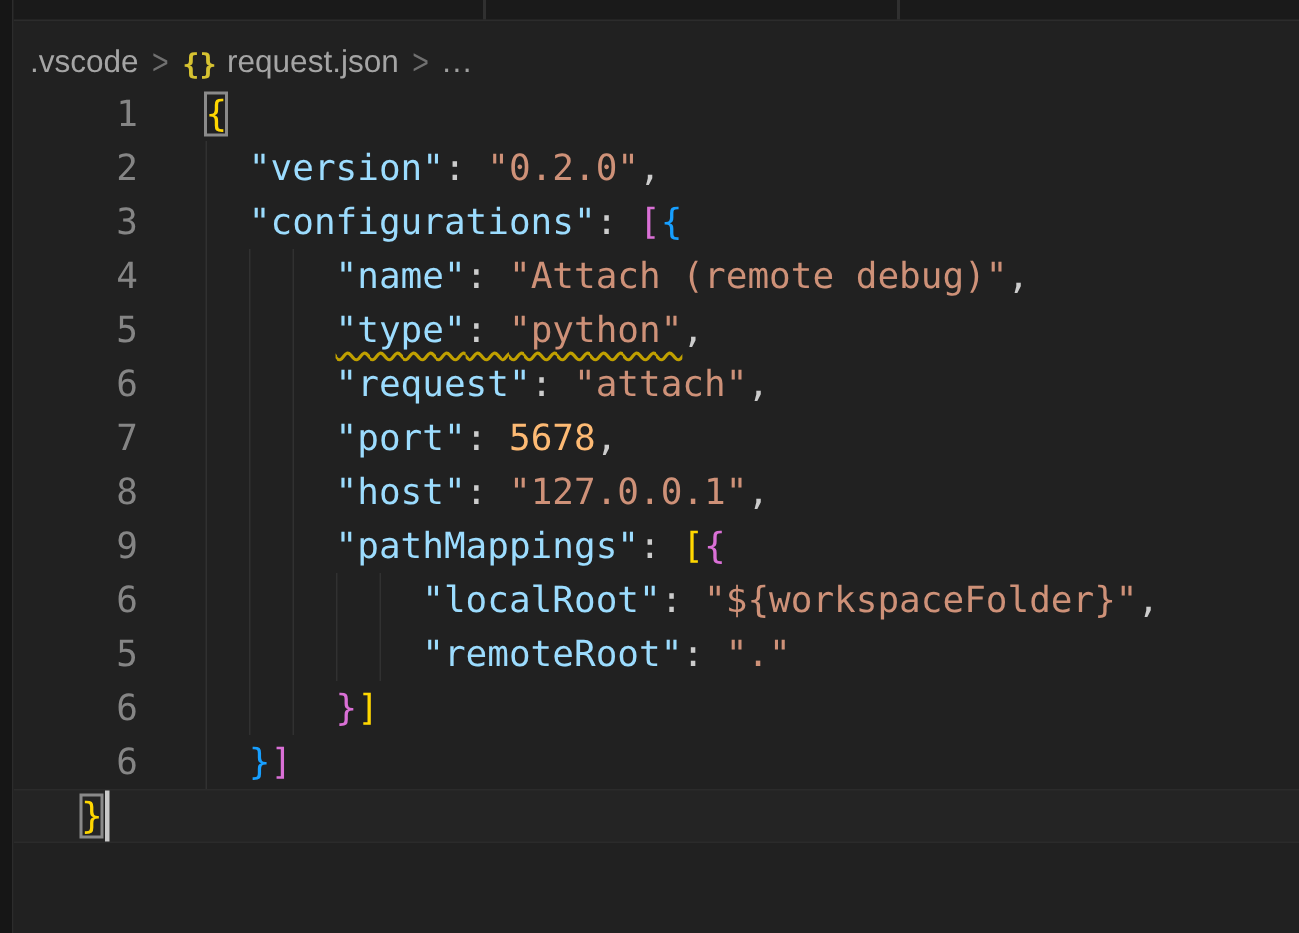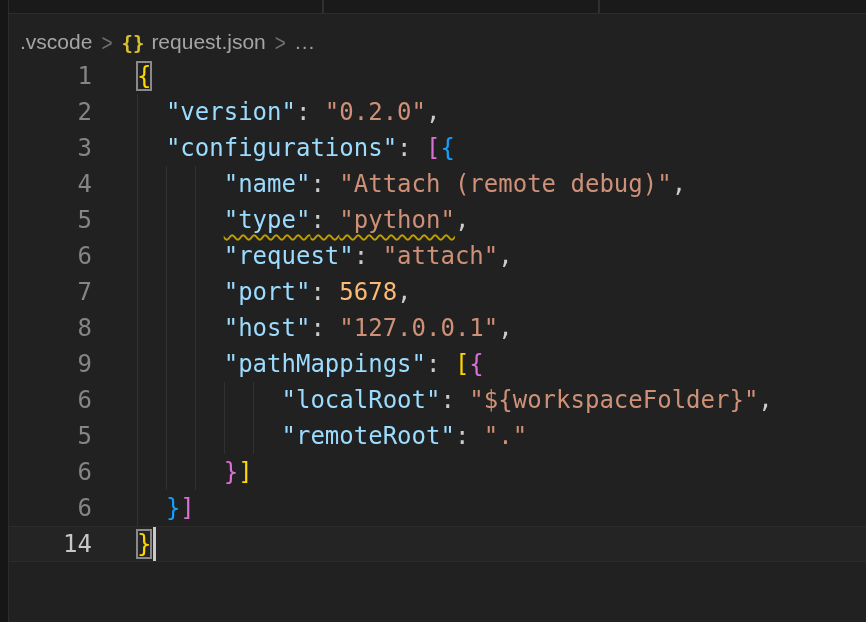--- a/index.html
+++ b/index.html
@@ -145,17 +145,16 @@
       </div>
       <div class="row">
         <div class="ln">6</div>
         <div class="body"><span class="code"><span class="guide" style="left: 0ch;"></span><span class="guide" style="left: 2ch;"></span><span class="guide" style="left: 4ch;"></span><span class="tok ws">      </span><span class="tok b2">}</span><span class="tok b1">]</span></span></div>
       </div>
       <div class="row">
         <div class="ln">6</div>
         <div class="body"><span class="code"><span class="guide" style="left: 0ch;"></span><span class="tok ws">  </span><span class="tok b3">}</span><span class="tok b2">]</span></span></div>
       </div>
       <div class="row active">
-        <div class="ln">14</div>
         <div class="body"><span class="code"><span class="tok b1 m">}</span><span class="cursor" style="left: 1ch;"></span></span></div>
       </div>
     </div>
 </div>
 
 </body></html>

